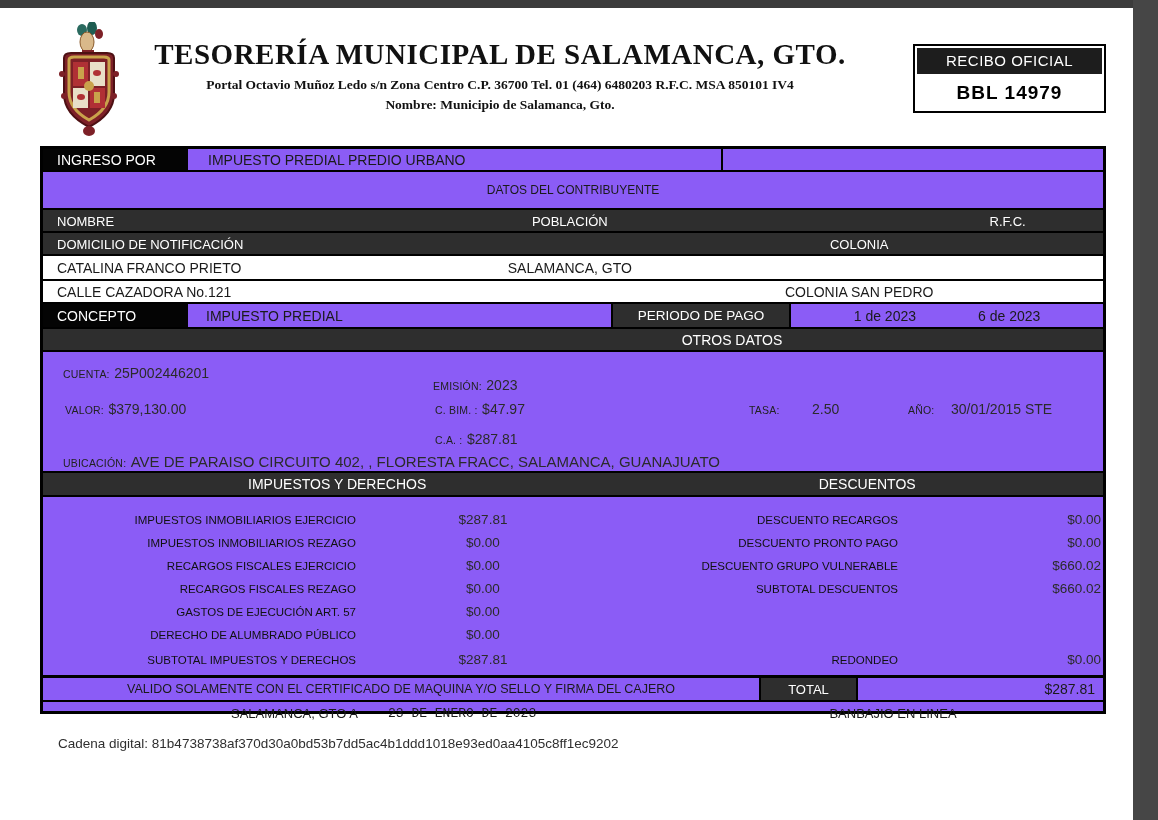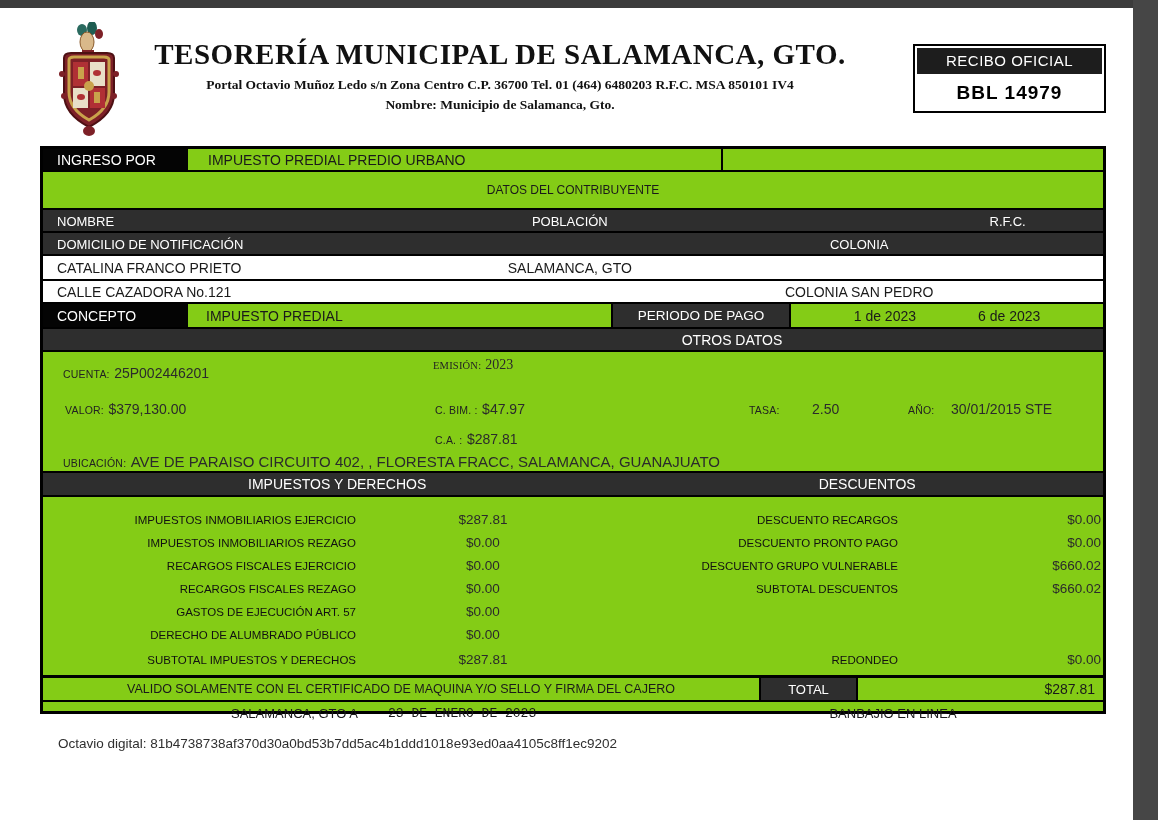--- a/index.html
+++ b/index.html
@@ -15,21 +15,21 @@
               font-family:"Liberation Serif", serif; font-weight:bold; }
   .hdr-title { font-size:29px; letter-spacing:.5px; color:#111; }
   .hdr-addr  { font-size:13.5px; margin-top:6px; color:#111; }
   .hdr-name  { font-size:13.5px; margin-top:4px; color:#111; }
   .recibo-box { position:absolute; left:913px; top:44px; width:193px; border:2px solid #000; background:#fff; }
   .recibo-label { background:#1d1d1d; color:#fff; font-size:15px; text-align:center;
                   padding:4px 1px 5px; margin:2px; letter-spacing:.5px; }
   .recibo-number { text-align:center; font-size:19px; font-weight:bold; letter-spacing:1px; padding:6px 0 7px; color:#000; }
 
   
-  .doc { position:absolute; left:40px; top:146px; width:1066px; height:568px; border:3px solid #000; background:#84cc16; }
+  .doc { position:absolute; left:40px; top:146px; width:1066px; height:568px; border:3px solid #000; background:#8b5cf6; }
   .row { position:relative; width:100%; border-bottom:2px solid #000; overflow:hidden; }
   .bar { background:#2e2e2e; color:#fff; }
   .blackbox { background:#040404; color:#fff; display:flex; align-items:center; }
   .fs13 { font-size:13px; } .fs14 { font-size:14px; }
   .lbl-small { font-size:10.5px; color:#222; letter-spacing:.2px; }
   .val { font-size:14px; color:#2b2b2b; }
 
   .rowA { height:23px; display:flex; align-items:center; }
   .rowA .lblbox { width:145px; height:100%; padding-left:14px; font-size:14px; }
   .rowA .valcell { width:535px; height:100%; display:flex; align-items:center; padding-left:20px;
@@ -157,21 +157,21 @@
   <div class="row rowH bar">
     <div class="spacer"></div>
     <div class="txt">OTROS DATOS</div>
   </div>
 
   <div class="otros">
     <div class="o-line" style="left:20px; top:12px;">
       <span class="lbl-small">CUENTA:</span>
       <span class="val">25P002446201</span>
     </div>
-    <div class="o-line" style="left:390px; top:3px;font-family:Liberation Serif, serif;">
+    <div class="o-line" style="left:390px; top:24px;">
       <span class="lbl-small">EMISIÓN:</span>
       <span class="val">2023</span>
     </div>
     <div class="o-line" style="left:22px; top:48px;">
       <span class="lbl-small">VALOR:</span>
       <span class="val">$379,130.00</span>
     </div>
     <div class="o-line" style="left:392px; top:48px;">
       <span class="lbl-small">C. BIM. :</span>
       <span class="val">$47.97</span>
@@ -235,15 +235,15 @@
 
   <div class="row rowM">
     <span style="left:188px;">SALAMANCA, GTO A</span>
     <span style="left:345px;font-family:Liberation Mono, monospace;">23 DE ENERO DE 2023</span>
     <span style="left:700px; width:300px; text-align:center;">BANBAJIO EN LINEA</span>
   </div>
 
 </div>
 
 <div class="cadena">
-  <span>Octavio digital:</span>
+  <span>Cadena digital:</span>
   <span>81b4738738af370d30a0bd53b7dd5ac4b1ddd1018e93ed0aa4105c8ff1ec9202</span>
 </div>
 
 </body></html>

